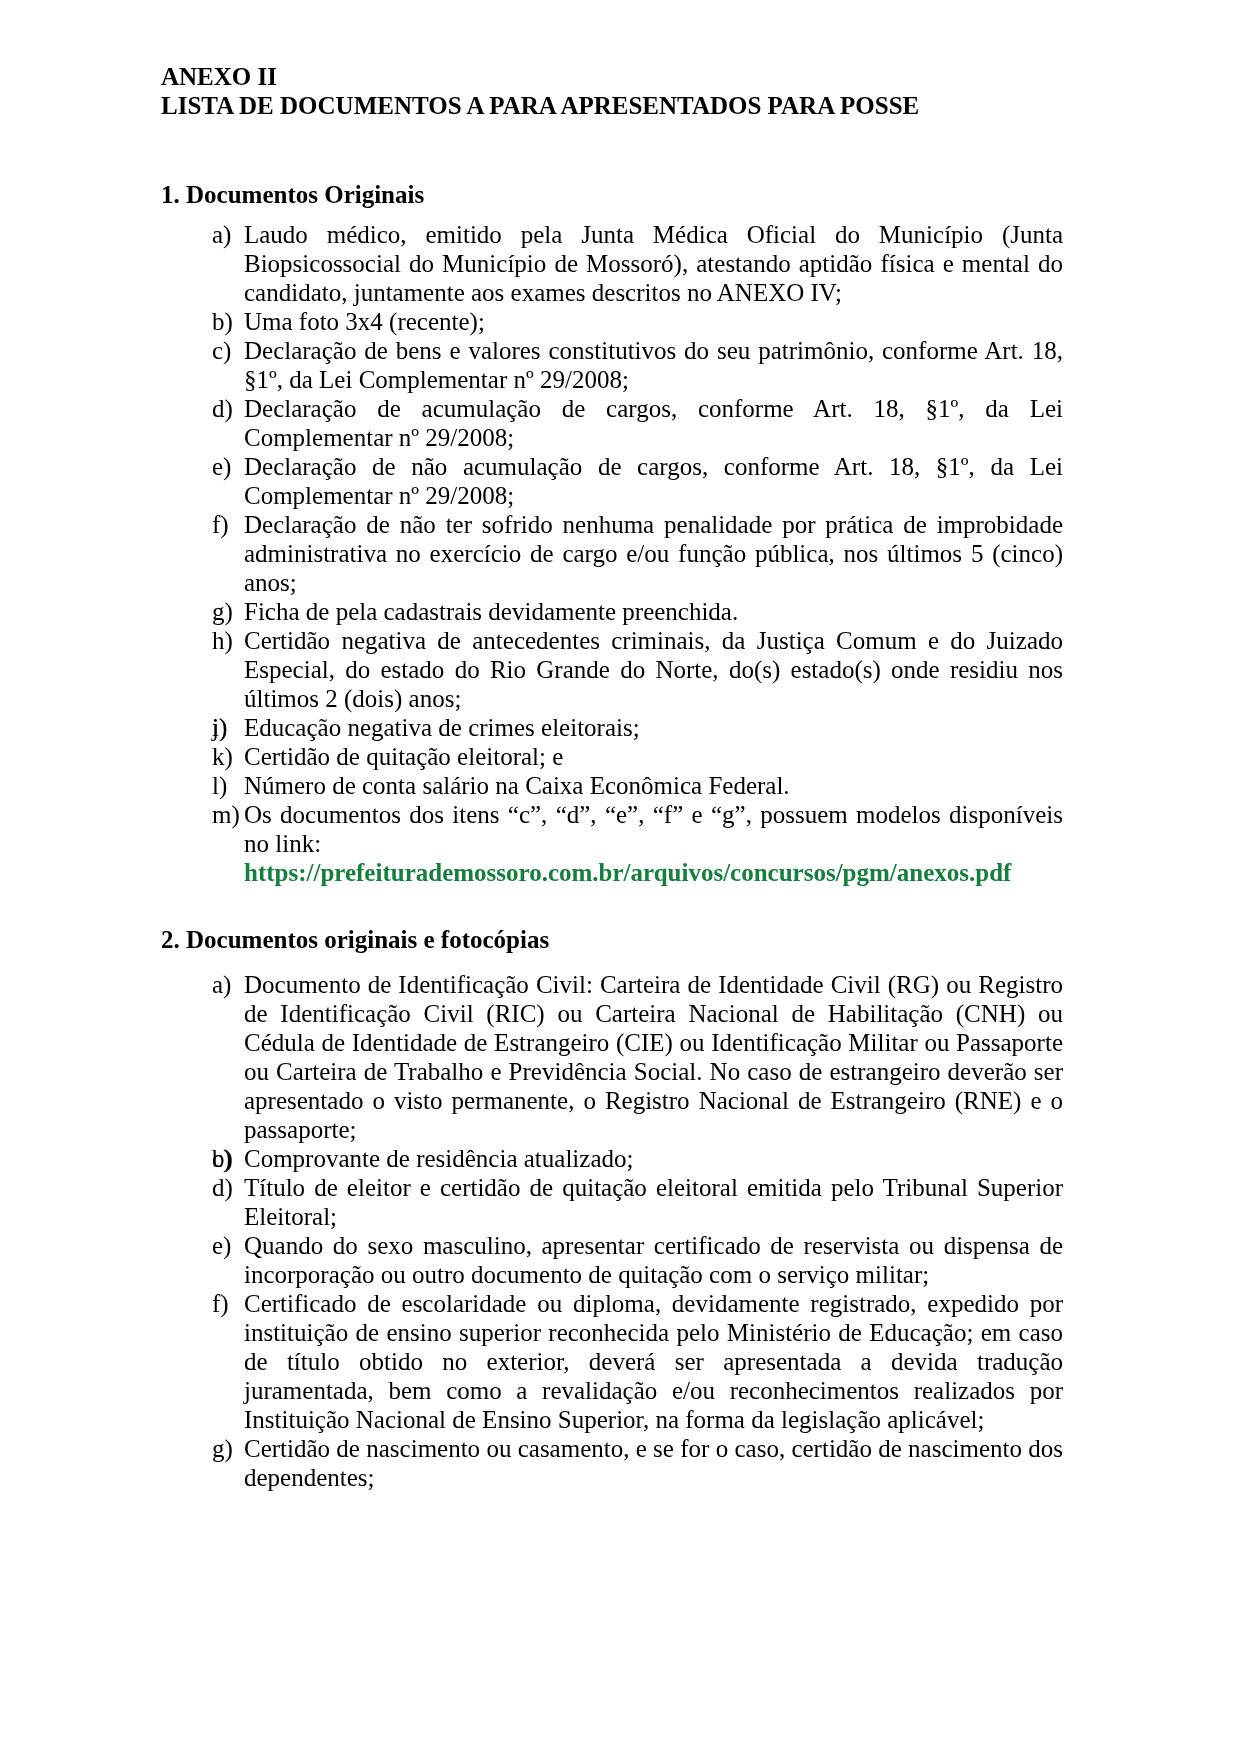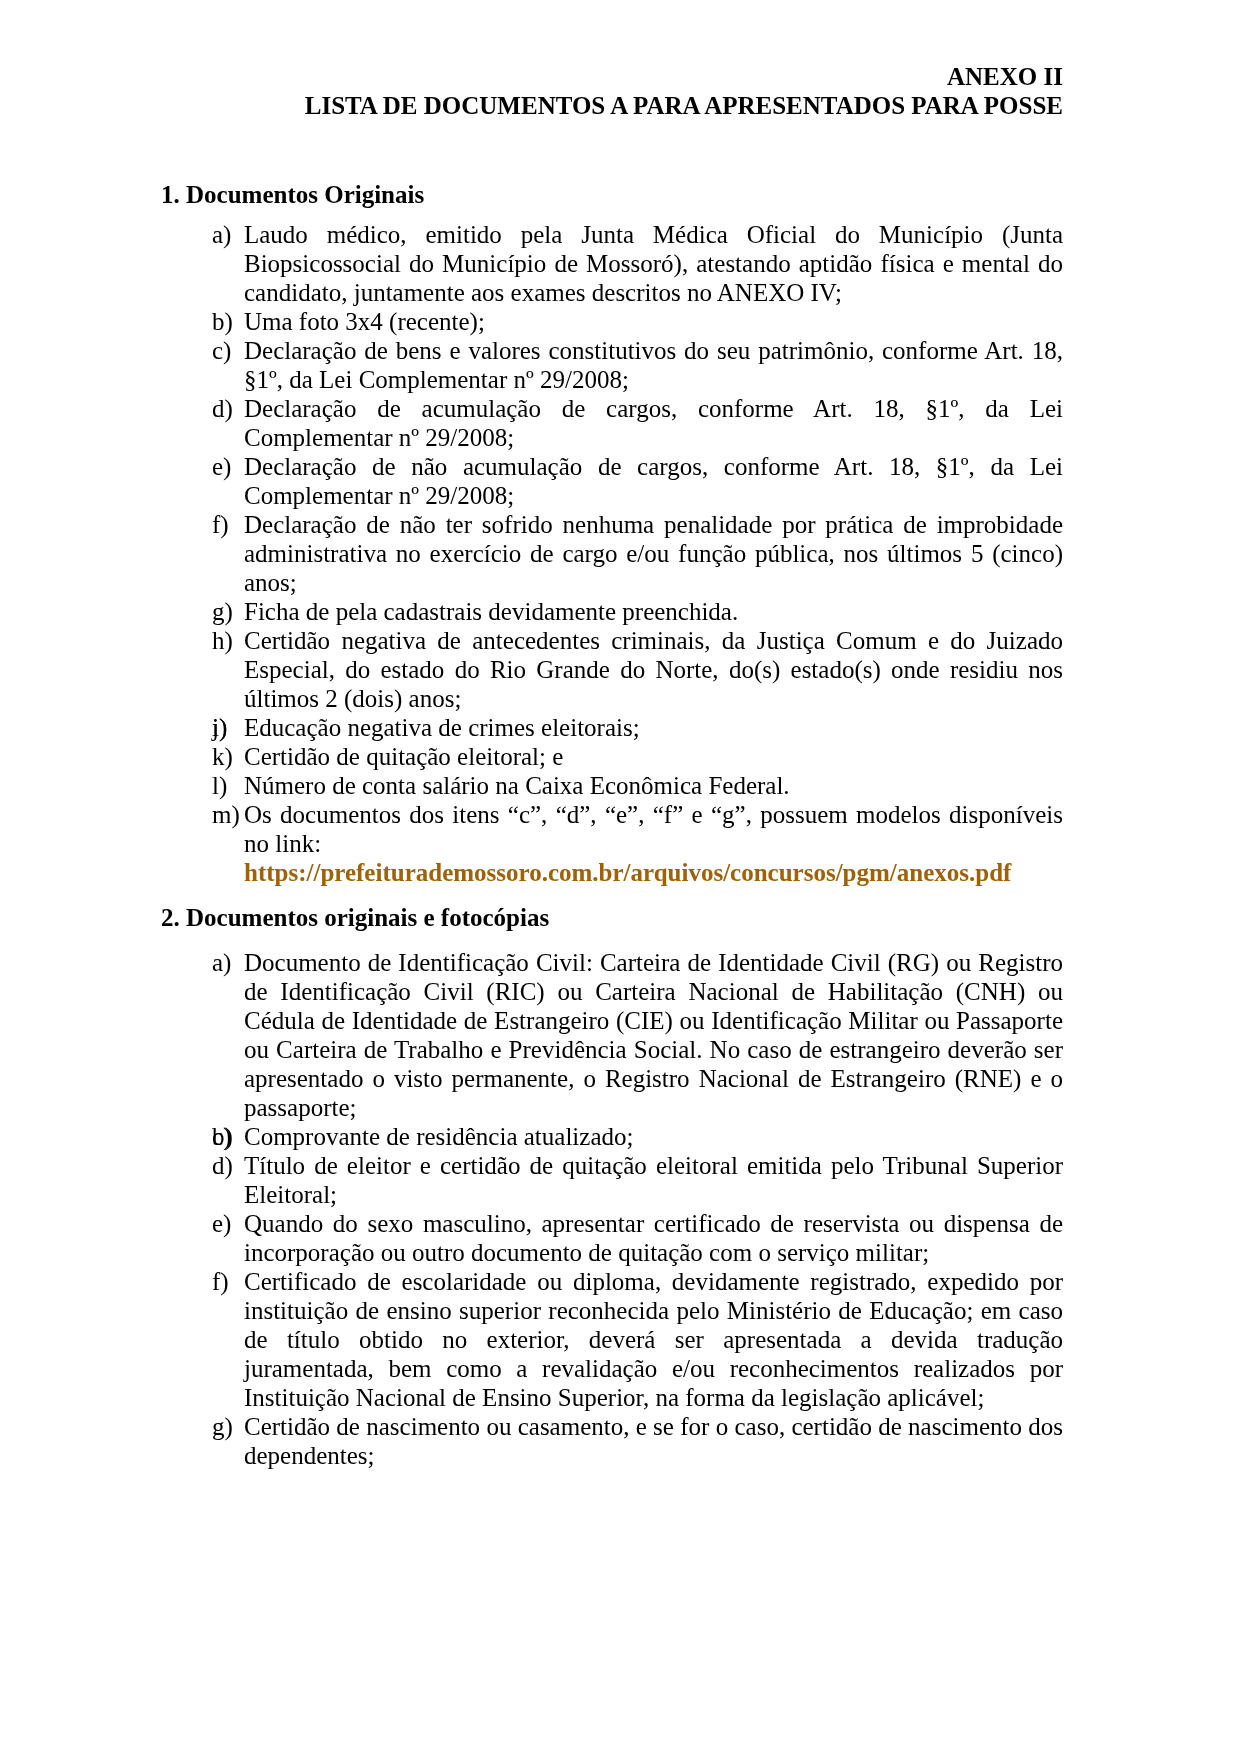--- a/index.html
+++ b/index.html
@@ -14,46 +14,46 @@
     box-sizing: border-box;
     padding: 62px 178px 0 161px;
     background: #ffffff;
     color: #000000;
     font-family: "Liberation Serif", "DejaVu Serif", serif;
     font-size: 25px;
     line-height: 29px;
     overflow: hidden;
   }
   .doc-title, .doc-subtitle {
-    text-align: right;
+    text-align: left;
     font-weight: bold;
     white-space: nowrap;
   }
   .section-heading {
     font-weight: bold;
   }
   .doc-section:first-of-type .section-heading {
     margin: 60px 0 11px 0;
   }
   .doc-section + .doc-section .section-heading {
-    margin: 16px 0 16px 0;
+    margin: 38px 0 16px 0;
   }
   .item {
     position: relative;
     padding-left: 83px;
     text-align: justify;
   }
   .item-marker {
     position: absolute;
     left: 51px;
     top: 0;
   }
   .item-link {
     font-weight: bold;
-    color: #a16207;
+    color: #15803d;
     text-decoration: none;
     cursor: pointer;
   }
 </style>
 </head>
 <body>
 
 <div class="page">
   <div class="doc-title">ANEXO II</div>
   <div class="doc-subtitle">LISTA DE DOCUMENTOS A PARA APRESENTADOS PARA POSSE</div>

